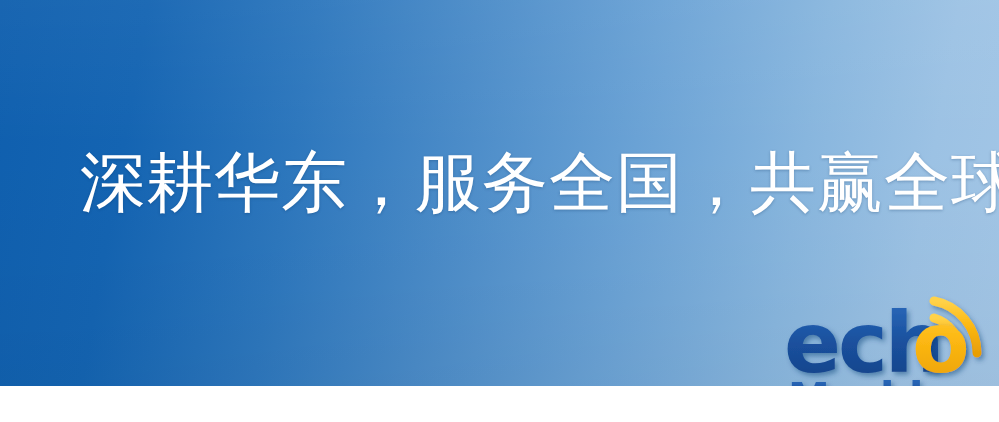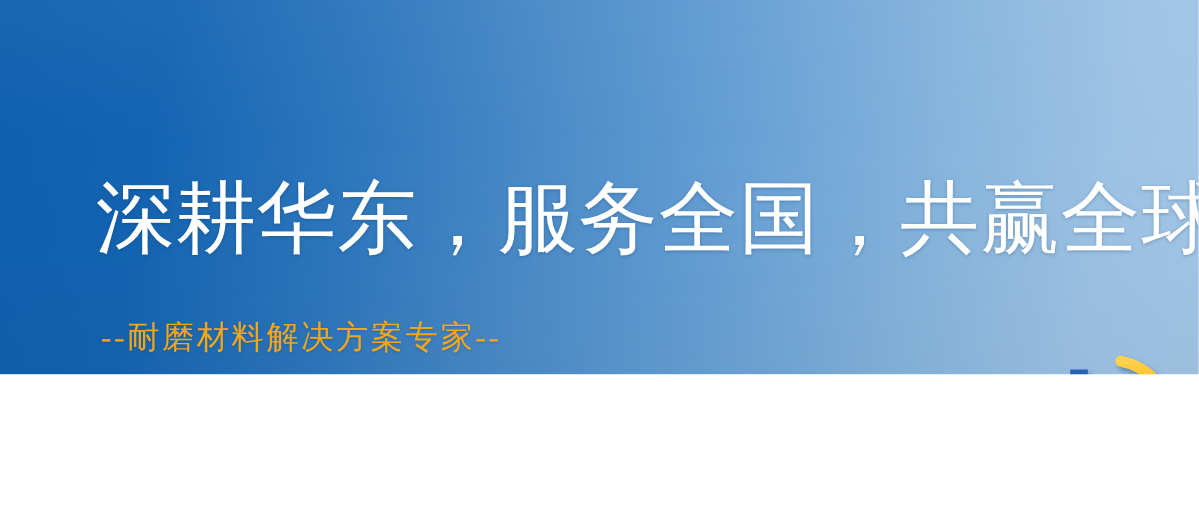--- a/index.html
+++ b/index.html
@@ -4,21 +4,21 @@
 <style>
   html, body {
     margin: 0;
     padding: 0;
     background: #ffffff;
   }
 
   #banner {
     position: relative;
     width: 999px;
-    height: 312px;
+    height: 386px;
     overflow: hidden;
     font-family: "Liberation Sans", sans-serif;
     background: linear-gradient(100deg,
         #0f5fae 0%,
         #1464b2 14%,
         #2d77bd 30%,
         #4a8bc8 45%,
         #6aa2d5 62%,
         #88b6de 78%,
         #9cc2e4 90%,
@@ -90,21 +90,20 @@
     font-weight: bold;
   }
 </style>
 </head>
 <body>
 
 <div id="banner">
 
   <div class="headline">深耕华东，服务全国，共赢全球</div>
 
-  <div class="subtitle">--耐磨材料解决方案专家--</div>
 
   <div class="logo">
     <svg viewBox="0 0 255 126" xmlns="http://www.w3.org/2000/svg" aria-hidden="true">
       <defs>
         <linearGradient id="blueGrad" x1="0" y1="0" x2="0" y2="1">
           <stop offset="0%" stop-color="#2d6ec0"></stop>
           <stop offset="45%" stop-color="#1b52a0"></stop>
           <stop offset="100%" stop-color="#143f84"></stop>
         </linearGradient>
         <linearGradient id="goldGrad" x1="0" y1="0" x2="0" y2="1">

